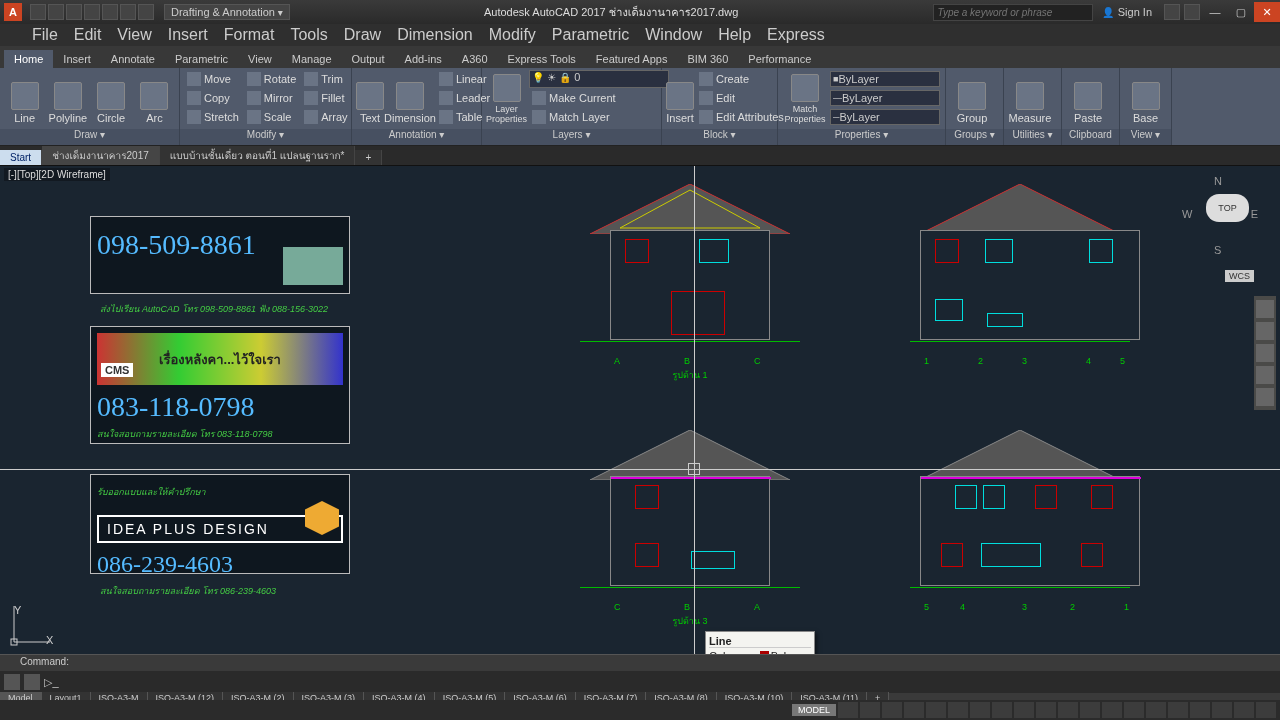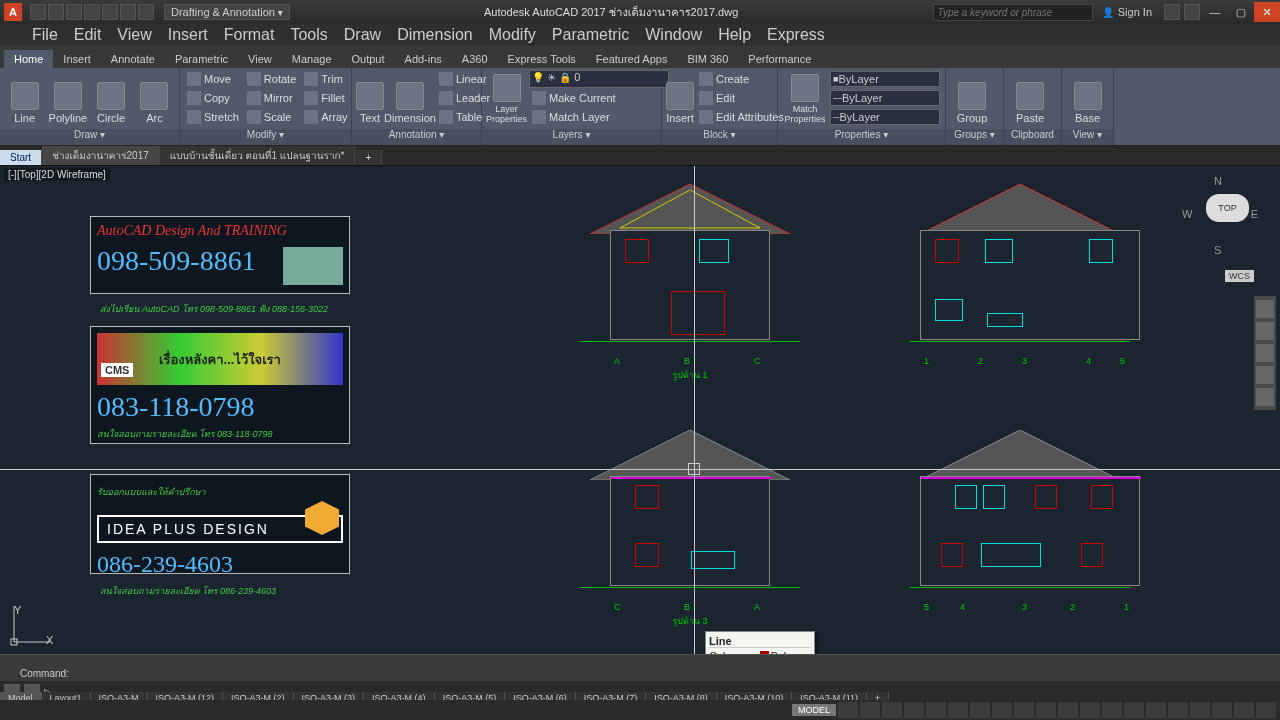--- a/index.html
+++ b/index.html
@@ -95,21 +95,21 @@
 .vc-e { position:absolute; right:0; top:36px; font-size:11px; } .vc-w { position:absolute; left:0; top:36px; font-size:11px; }
 .wcs { position:absolute; right:26px; top:104px; background:#ccc; color:#333; font-size:9px; padding:1px 4px; }
 .navbar { position:absolute; right:4px; top:130px; width:22px; background:#4a4a48; display:flex; flex-direction:column; gap:4px; padding:4px 2px; }
 .nav-btn { width:18px; height:18px; background:#666; }
 
 
 .ucs { position:absolute; left:8px; bottom:8px; color:#ccc; font-size:10px; }
 
 
 .cmd-area { position:absolute; left:0; right:0; bottom:20px; height:46px; background:#3a3a3a; border-top:1px solid #555; }
-.cmd-hist { height:16px; color:#ccc; font-size:10px; padding:13px 20px; }
+.cmd-hist { height:16px; color:#ccc; font-size:10px; padding:1px 20px; }
 .cmd-line { height:22px; background:#2a2a2a; display:flex; align-items:center; padding:0 4px; }
 .cmd-line .ci { width:16px; height:16px; background:#555; margin-right:4px; }
 .cmd-line input { flex:1; background:transparent; border:none; color:#888; font-size:10px; font-style:italic; }
 
 
 .layout-tabs { position:absolute; left:0; bottom:20px; height:16px; display:flex; background:#2a2a2a; transform:translateY(28px); }
 .layout-tab { padding:1px 8px; color:#ccc; font-size:9px; border-right:1px solid #555; background:#333; }
 .layout-tab.active { background:#555; }
 
 .status-bar { position:absolute; left:0; right:0; bottom:0; height:20px; background:#2b2b2b; display:flex; align-items:center; justify-content:flex-end; padding:0 4px; gap:2px; color:#ccc; font-size:10px; }
@@ -338,20 +338,29 @@
           <div class="ico"></div>
           <span>Group</span>
         </div>
       </div>
     <div class="panel-title">Groups ▾</div>
   </div>
   <div class="panel" style="width:58px">
     <div class="panel-body">
         <div class="big-btn">
           <div class="ico"></div>
+          <span>Measure</span>
+        </div>
+      </div>
+    <div class="panel-title">Utilities ▾</div>
+  </div>
+  <div class="panel" style="width:58px">
+    <div class="panel-body">
+        <div class="big-btn">
+          <div class="ico"></div>
           <span>Paste</span>
         </div>
       </div>
     <div class="panel-title">Clipboard</div>
   </div>
   <div class="panel" style="width:52px">
     <div class="panel-body">
         <div class="big-btn">
           <div class="ico"></div>
           <span>Base</span>
@@ -365,21 +374,20 @@
   <div class="file-tab start">Start</div>
   <div class="file-tab active">ช่างเด็มงานาคาร2017</div>
   <div class="file-tab">แบบบ้านชั้นเดี่ยว ตอนที่1 แปลนฐานราก*</div>
   <div class="file-tab">+</div>
 </div>
 
 <div class="drawing">
   <div class="view-label">[-][Top][2D Wireframe]</div>
 
   <div class="card card1">
-    <div class="ad-title">AutoCAD Design And TRAINING</div>
     <div class="ad-phone">098-509-8861</div>
     <div class="ad-img"></div>
   </div>
   <div class="ad-sub" style="position:absolute;left:100px;top:132px">ส่งไปเรียน AutoCAD  โทร 098-509-8861  ฟัง 088-156-3022</div>
 
   <div class="card card2">
     <div class="ad-banner">
       <span style="color:#222;font-weight:bold;font-size:13px">เรื่องหลังคา...ไว้ใจเรา</span>
       <span style="position:absolute;left:10px;bottom:66px;background:#fff;color:#333;font-weight:bold;padding:1px 4px">CMS</span>
     </div>

